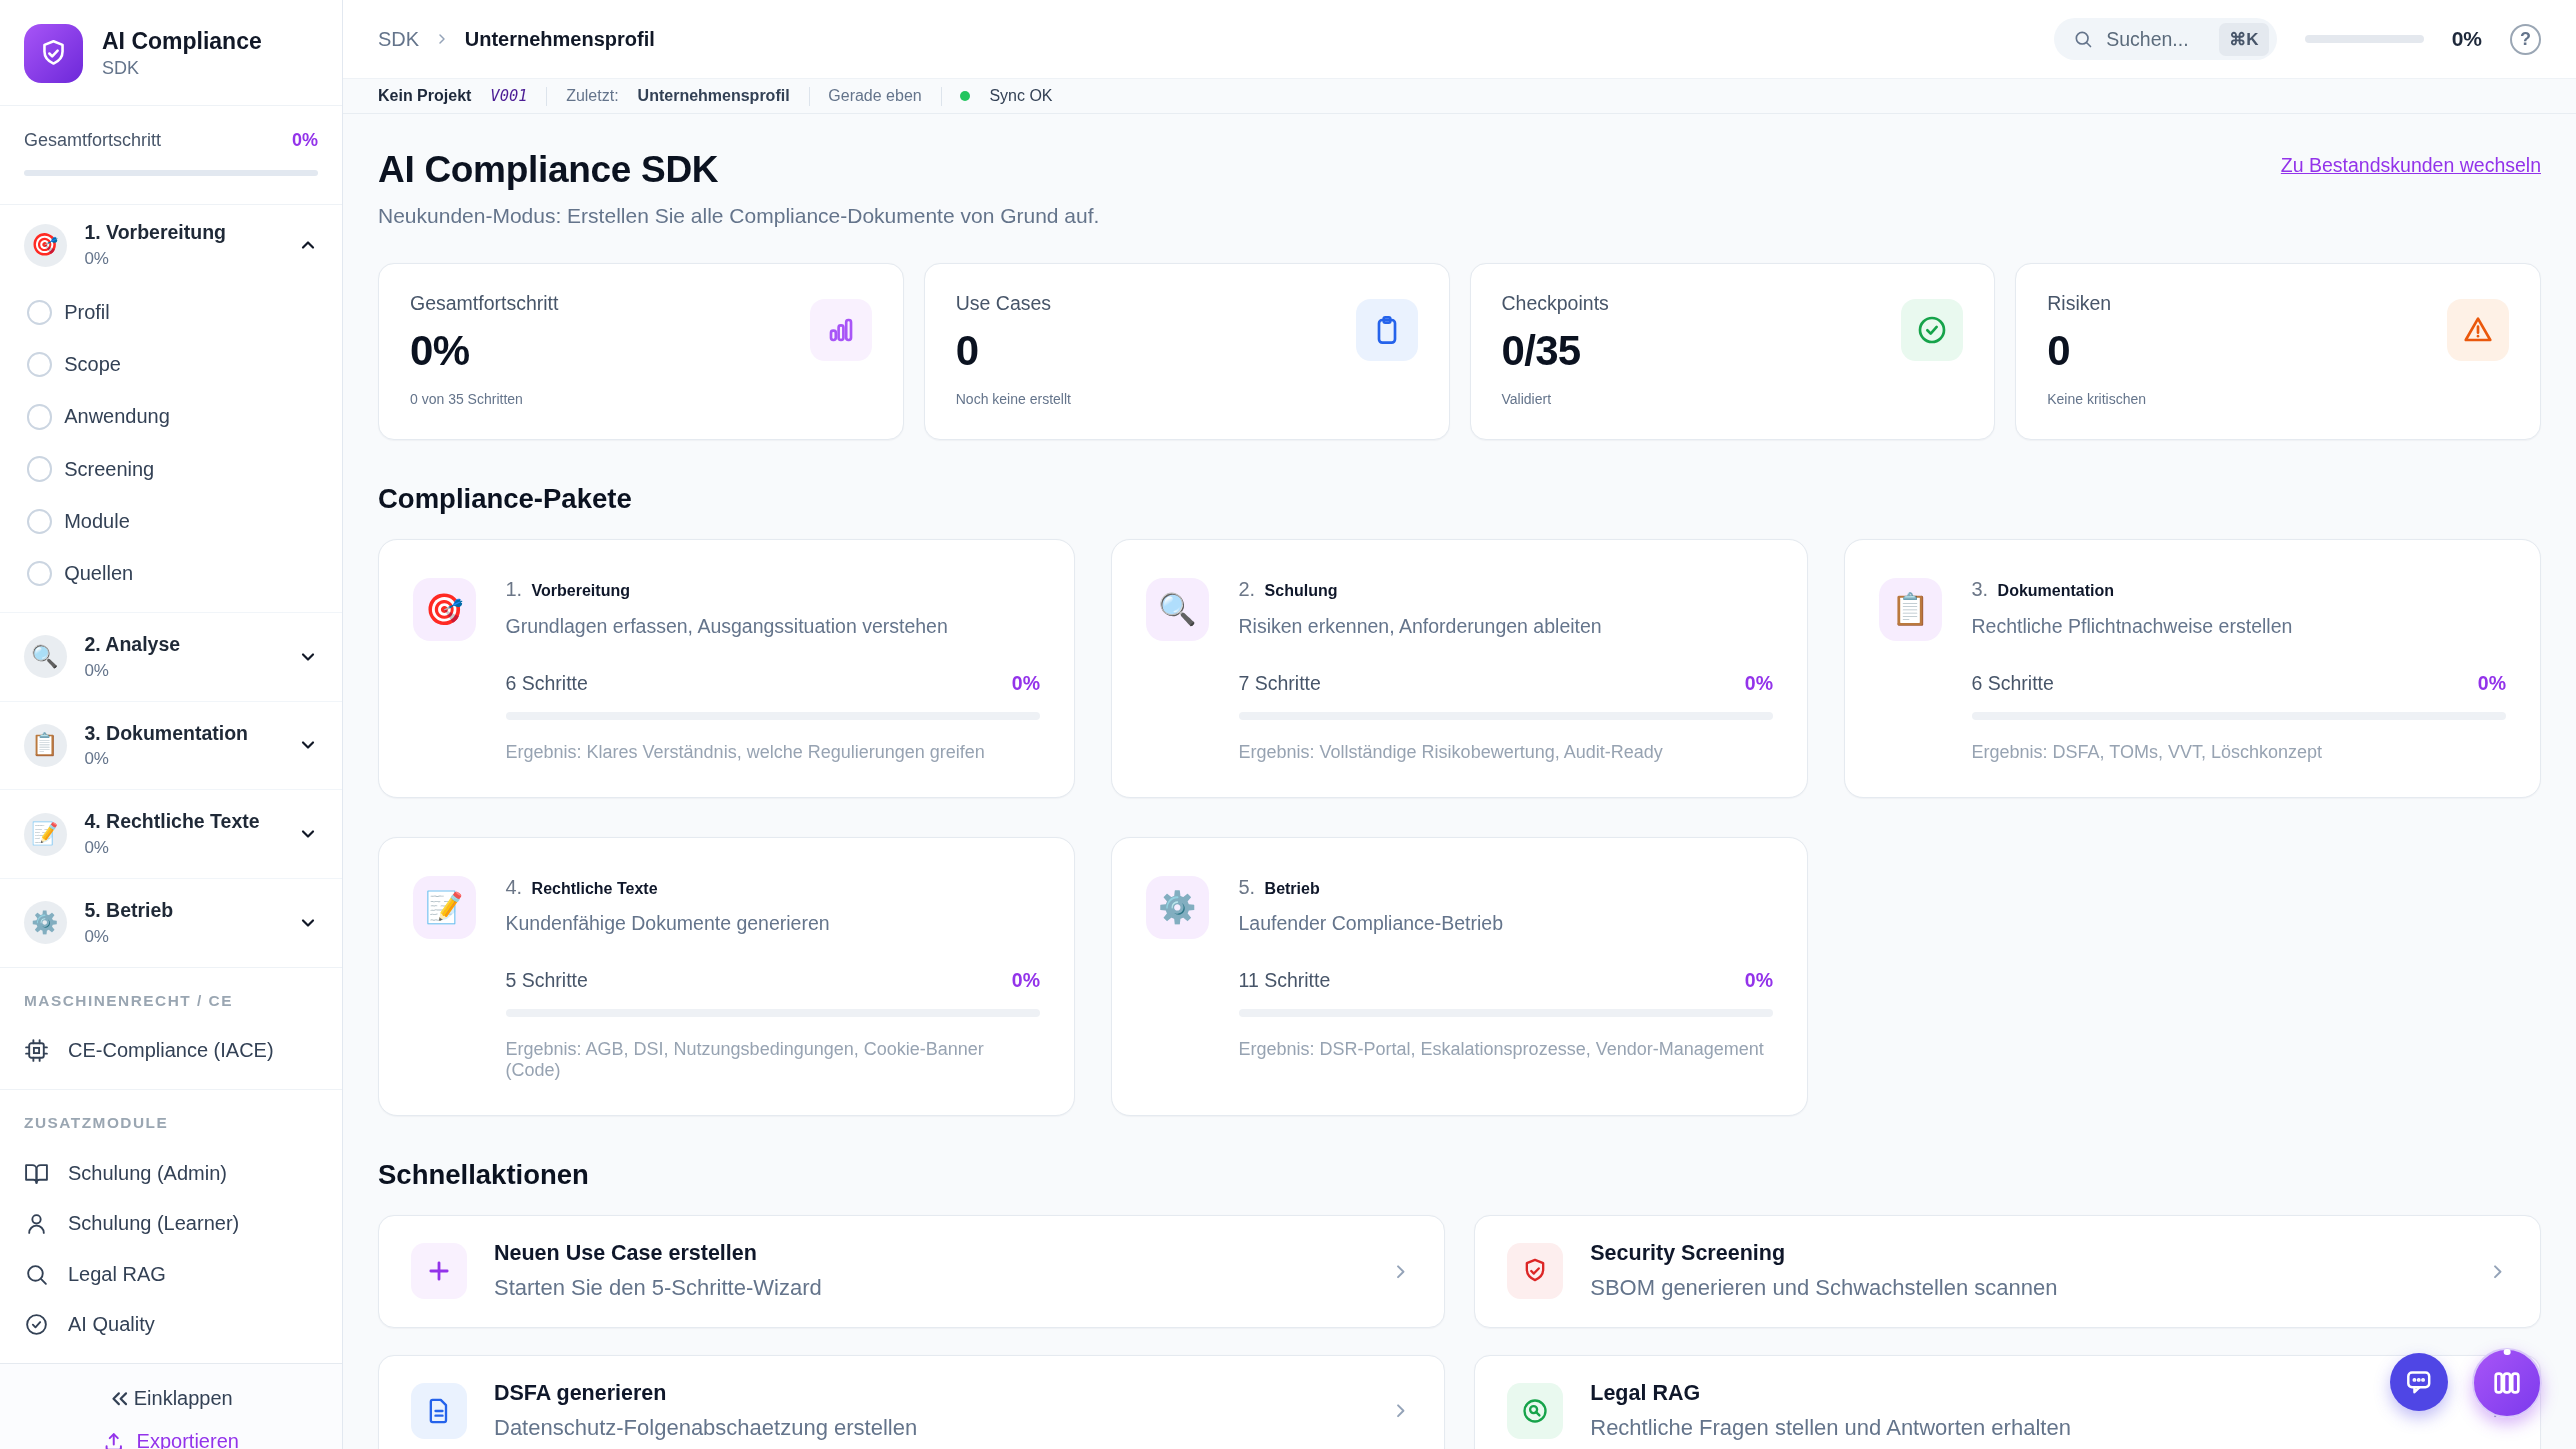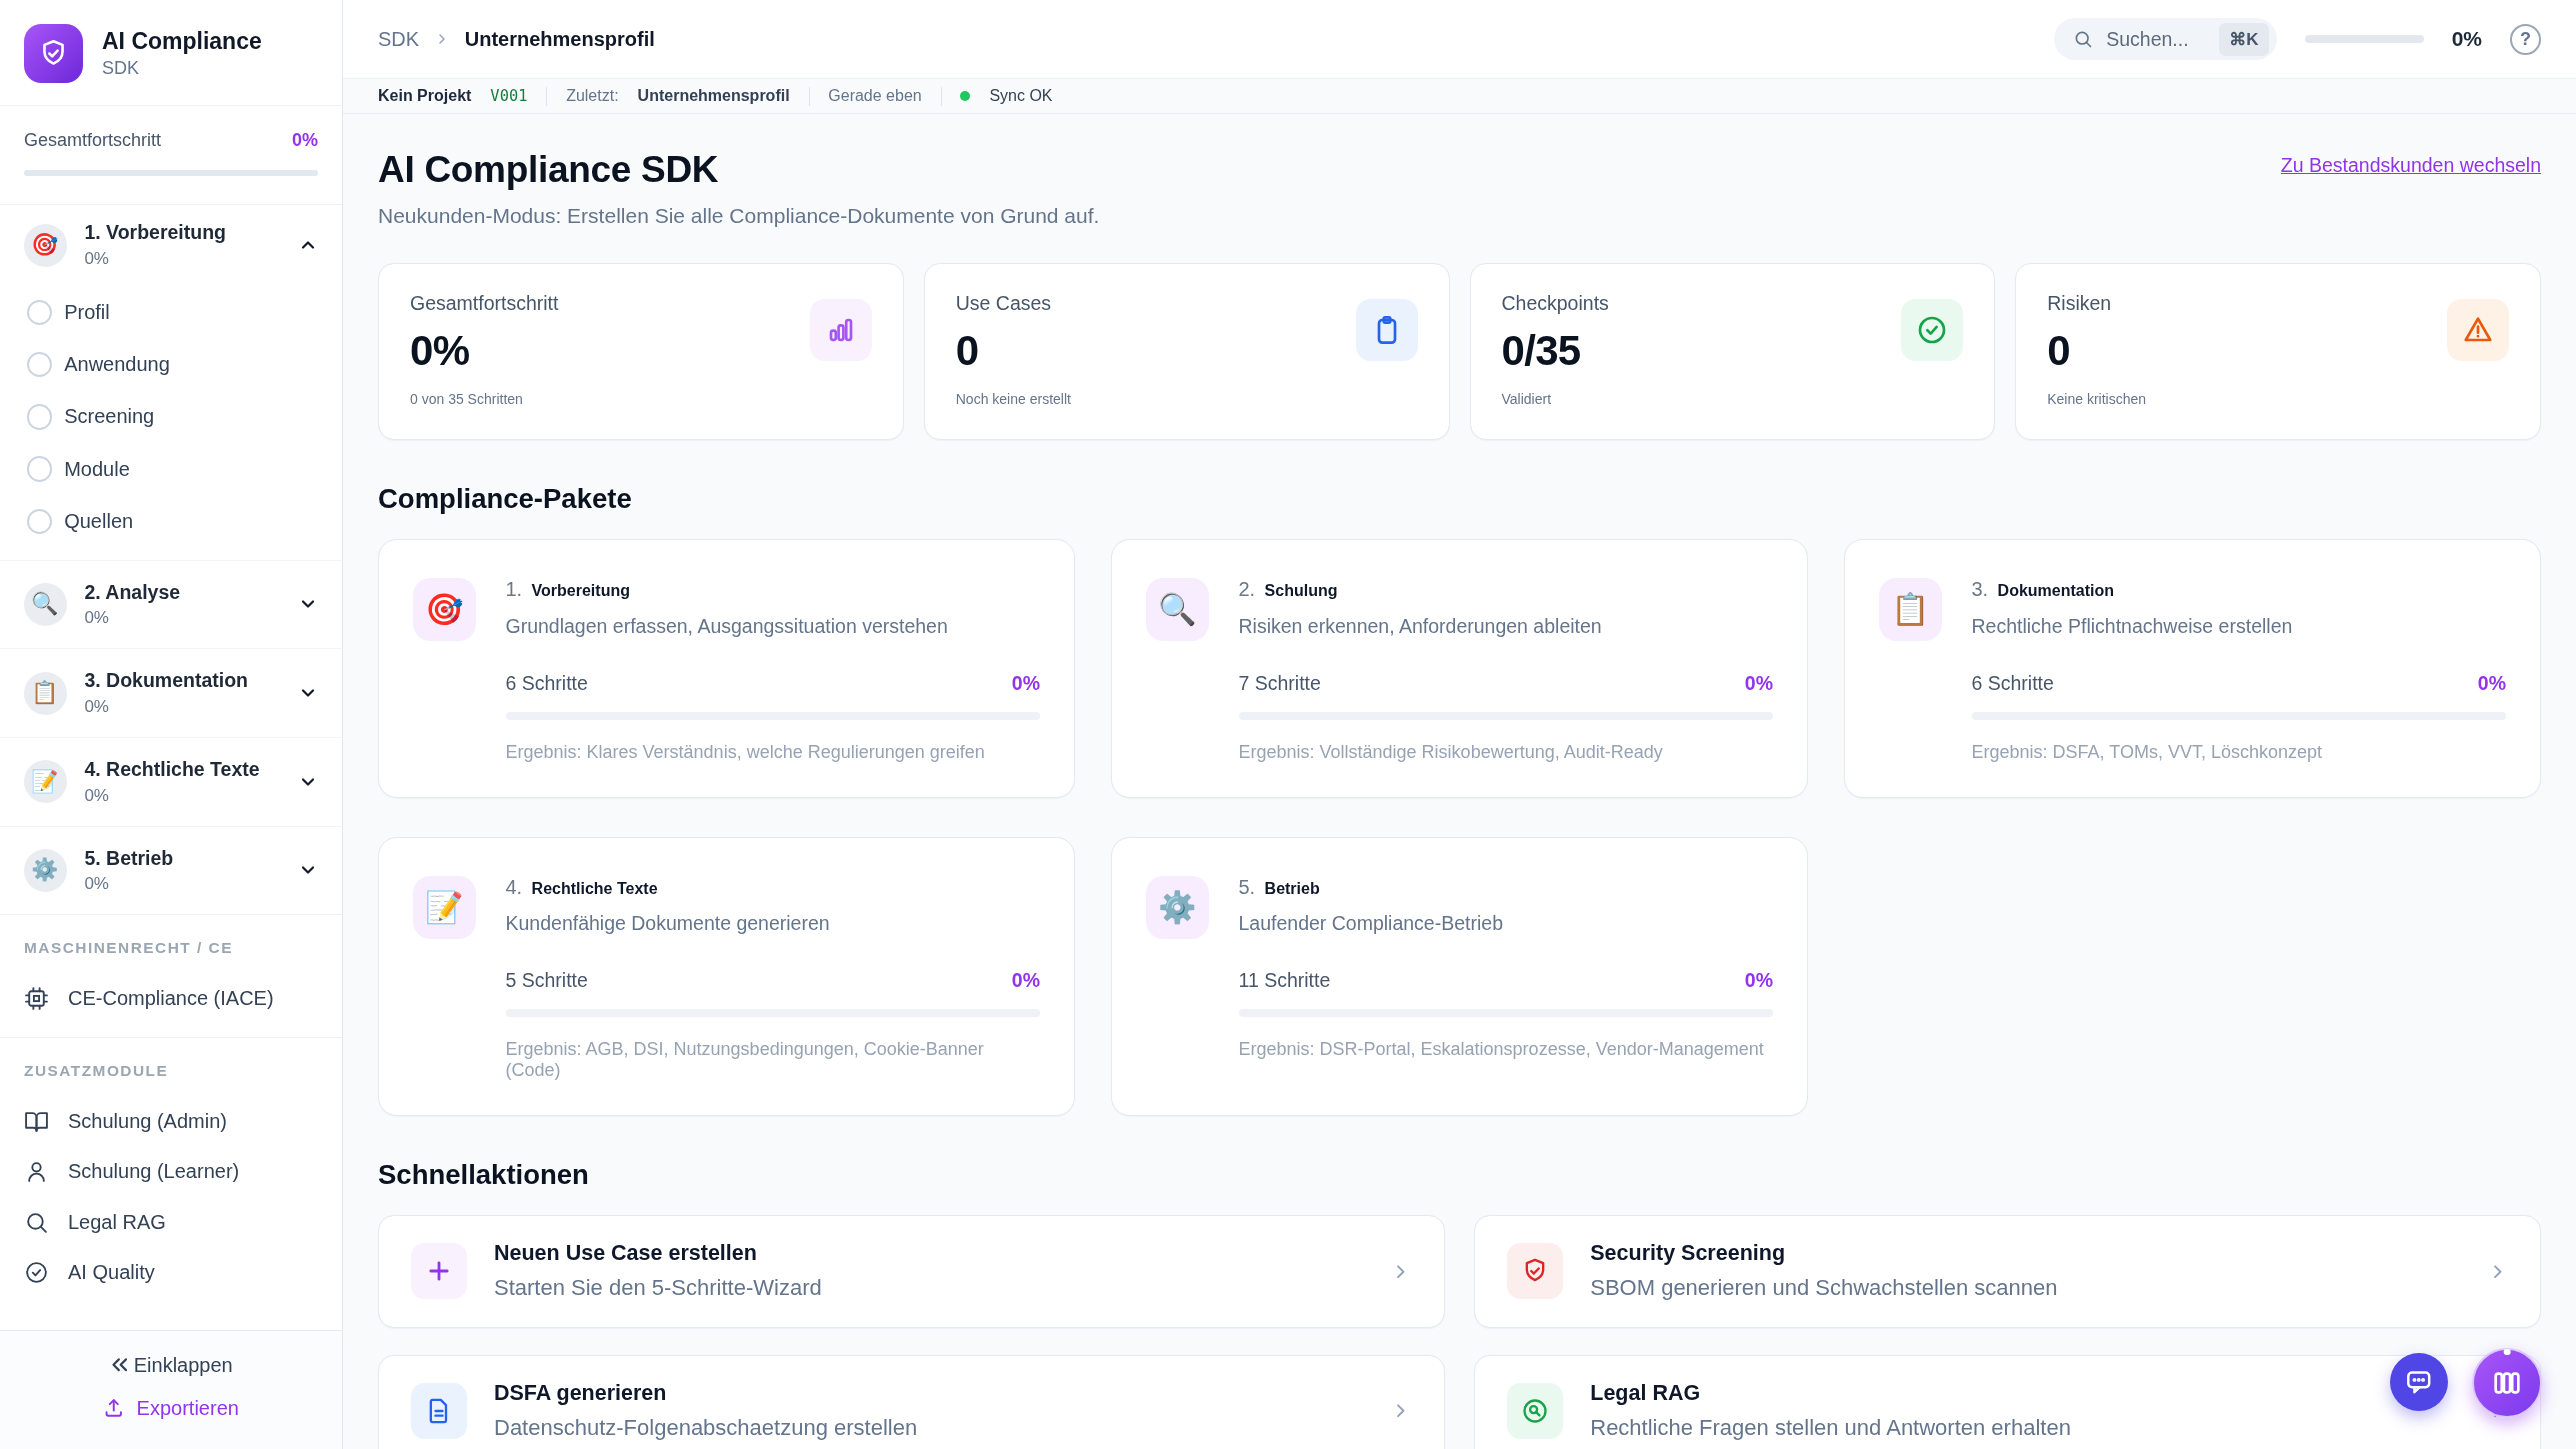--- a/index.html
+++ b/index.html
@@ -62,21 +62,21 @@
   .search-ph { font-size:19.5px; color:#5b6b7c; padding-right:17.4px; }
   .kbd { background:#e4e9ef; border-radius:6.7px; padding:6px 10px; font-size:17px; color:#475569; font-weight:600; }
   .mini-progress { width:119px; height:8px; border-radius:4px; background:#e4e8ee; }
   .topbar-pct { font-size:21px; font-weight:700; color:#1e293b; }
   .help-btn { width:31px; height:31px; border-radius:50%; border:2px solid #9aa6b4; color:#64748b;
     display:flex; align-items:center; justify-content:center; font-size:18px; font-weight:700; cursor:pointer; }
 
   .statusbar { height:35px; flex-shrink:0; background:#f8fafc; border-bottom:0.7px solid #e8edf2;
     display:flex; align-items:center; gap:19px; padding:0 35px; font-size:16px; color:#64748b; }
   .status-project { color:#1e293b; font-weight:700; }
-  .status-version { font-family:"DejaVu Sans Mono", monospace; color:#15803d; font-size:15.4px; }
+  .status-version { font-family:"DejaVu Sans Mono", monospace; color:#4c1d95; font-size:15.4px;font-style:italic; }
   .vd { width:0.7px; height:19px; background:#dde4ec; }
   .status-strong { color:#334155; font-weight:600; }
   .sync-dot { width:10px; height:10px; border-radius:50%; background:#22c55e; }
   .status-sync { color:#334155; font-weight:500; }
 
   .content { flex:1; overflow:hidden; padding:35px 35px 0; }
   .hero { display:flex; justify-content:space-between; align-items:flex-start; }
   .hero-title { font-size:37px; font-weight:800; color:#0b1220; letter-spacing:-0.3px; }
   .hero-sub { font-size:21px; color:#64748b; margin-top:13.4px; }
   .switch-link { font-size:19.5px; color:#9333ea; text-decoration:underline; margin-top:5.4px; cursor:pointer; }
@@ -174,20 +174,24 @@
       <span class="chev">
         <svg viewBox="0 0 24 24" fill="none" stroke-width="2.6" stroke-linecap="round" stroke-linejoin="round">
             <polyline points="6 15 12 9 18 15"></polyline>
           </svg>
       </span>
     </div>
     <div class="subitems">
       <div class="subitem">
         <span class="sub-circle"></span>
         <span class="sub-label">Profil</span>
+      </div>
+      <div class="subitem">
+        <span class="sub-circle"></span>
+        <span class="sub-label">Scope</span>
       </div>
       <div class="subitem">
         <span class="sub-circle"></span>
         <span class="sub-label">Anwendung</span>
       </div>
       <div class="subitem">
         <span class="sub-circle"></span>
         <span class="sub-label">Screening</span>
       </div>
       <div class="subitem">

